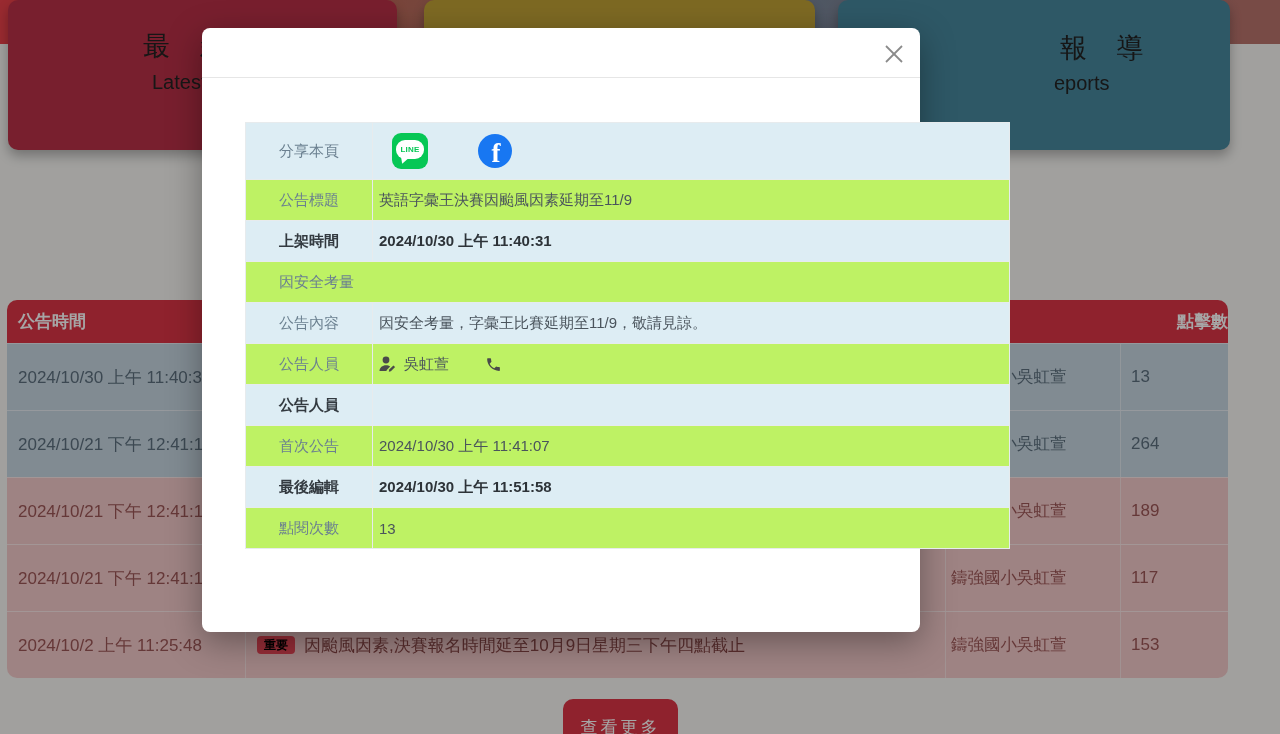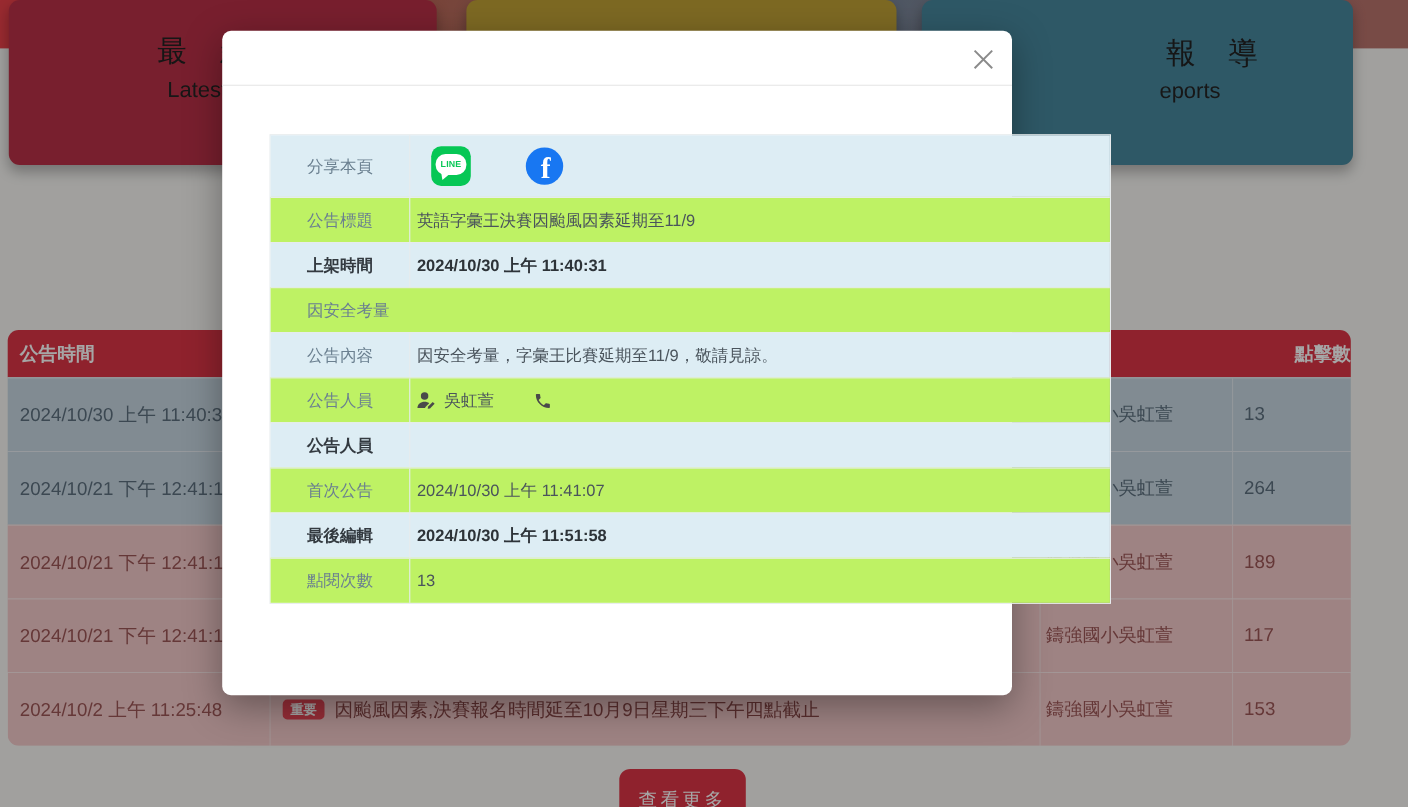--- a/index.html
+++ b/index.html
@@ -32,21 +32,21 @@
           align-items:center; background:#c7d6e0; color:#5c6f7e; font-size:17px;
           border-top:1px solid rgba(255,255,255,.55); }
   .brow > div { padding-left:11px; height:100%; display:flex; align-items:center;
                 border-left:1px solid rgba(255,255,255,.45); overflow:hidden; white-space:nowrap; }
   .brow > div:first-child { border-left:none; }
   .brow > div:nth-child(3) { padding-left:5px; font-size:16.5px; }
   .brow > div:nth-child(4) { padding-left:10px; }
   .brow.important { background:#f3c9c9; color:#9c5656; }
   .brow.important .title-cell { color:#8a4848; }
   .brow:last-child { border-radius:0 0 10px 10px; }
-  .badge { display:inline-block; background:#e64555; color:#ffffff; font-size:12px;
+  .badge { display:inline-block; background:#e64555; color:#000000; font-size:12px;
            font-weight:bold; padding:3px 7px; border-radius:4px; margin-right:9px;
            line-height:1; flex:none; }
   .more-btn { position:absolute; left:563px; top:699px; width:115px; height:44px;
               background:#dc3545; border:none; border-radius:10px 10px 0 0;
               color:#fff; font-size:17px; letter-spacing:3px; font-family:inherit;
               padding-top:12px; cursor:pointer; }
 
   
   .overlay { position:absolute; inset:0; background:rgba(0,0,0,.35); z-index:10; }
   .modal { position:absolute; left:202px; top:28px; width:718px; height:604px;

